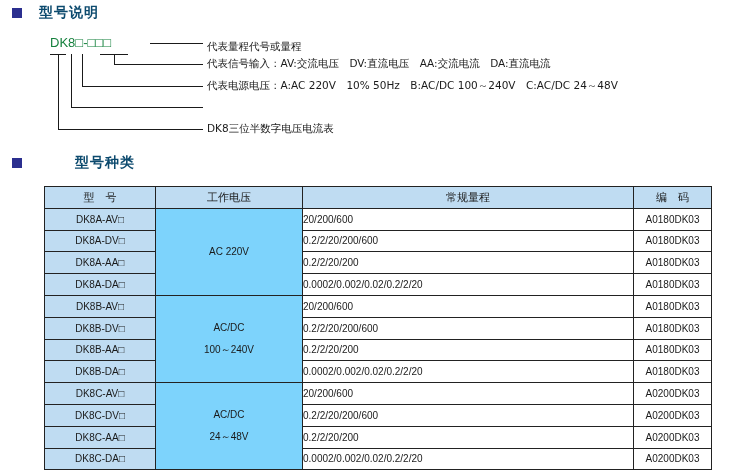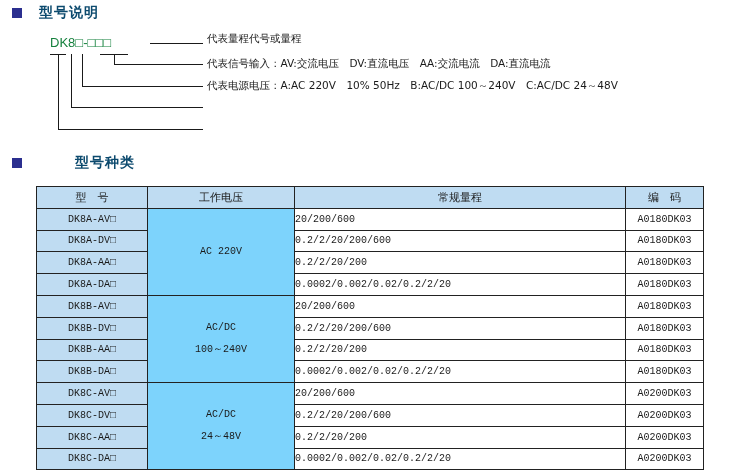--- a/index.html
+++ b/index.html
@@ -9,22 +9,22 @@
   .sec-square { width:10px; height:10px; background:#2b2f8f; display:inline-block; }
   .sec-title { margin-left:17px; font-size:14px; font-weight:bold; color:#0c4a6e; letter-spacing:1px; }
 
   .diagram { position:absolute; left:0; top:0; width:750px; height:150px; }
   .model-code { position:absolute; left:50px; top:35px; font-size:13px; letter-spacing:0px; color:#15803d;
                 font-family:"Liberation Sans",sans-serif; }
   .dline { position:absolute; background:#1a1a1a; }
   .dlabel { position:absolute; left:207px; font-size:10.5px; white-space:nowrap; color:#1a1a1a;
             font-family:"DejaVu Sans",sans-serif; }
 
-  table.spec { position:absolute; left:36px; top:186px; border-collapse:collapse; table-layout:fixed;
-               font-size:10px; font-family:Liberation Mono, monospace; }
+  table.spec { position:absolute; left:44px; top:186px; border-collapse:collapse; table-layout:fixed;
+               font-size:10px; font-family:Liberation Sans, sans-serif; }
   table.spec th, table.spec td { border:1px solid #222; height:20.8px; padding:0; white-space:nowrap; }
   table.spec th { background:#bfdcf2; font-weight:normal; font-size:11px; text-align:center; }
   td.model { background:#bfdcf2; text-align:center; }
   td.volt { text-align:center; background:#7dd3fc; line-height:22px; }
   td.range { text-align:left; padding-left:30px; }
   td.code { text-align:center; }
 </style>
 </head>
 <body>
 
@@ -45,23 +45,24 @@
   <div class="dline" style="left:82px; top:54px; width:1px; height:32px;"></div>
   <div class="dline" style="left:82px; top:86px; width:121px; height:1px;"></div>
 
   <div class="dline" style="left:71px; top:54px; width:1px; height:53px;"></div>
   <div class="dline" style="left:71px; top:107px; width:132px; height:1px;"></div>
 
   <div class="dline" style="left:50px; top:54px; width:16px; height:1px;"></div>
   <div class="dline" style="left:58px; top:54px; width:1px; height:75px;"></div>
   <div class="dline" style="left:58px; top:129px; width:145px; height:1px;"></div>
 
-  <div class="dlabel" style="top:32px;">代表量程代号或量程</div>
+  <div class="dlabel" style="top:40px;">代表量程代号或量程</div>
   <div class="dlabel" style="top:57px;">代表信号输入：AV:交流电压　DV:直流电压　AA:交流电流　DA:直流电流</div>
   <div class="dlabel" style="top:79px;">代表电源电压：A:AC 220V　10% 50Hz　B:AC/DC 100～240V　C:AC/DC 24～48V</div>
+  <div class="dlabel" style="top:122px;">DK8三位半数字电压电流表</div>
 </div>
 
 <div class="sec-head" style="top:154px;gap:36px;">
   <span class="sec-square"></span>
   <span class="sec-title">型号种类</span>
 </div>
 
 <table class="spec">
   <colgroup>
     <col style="width:111px">

